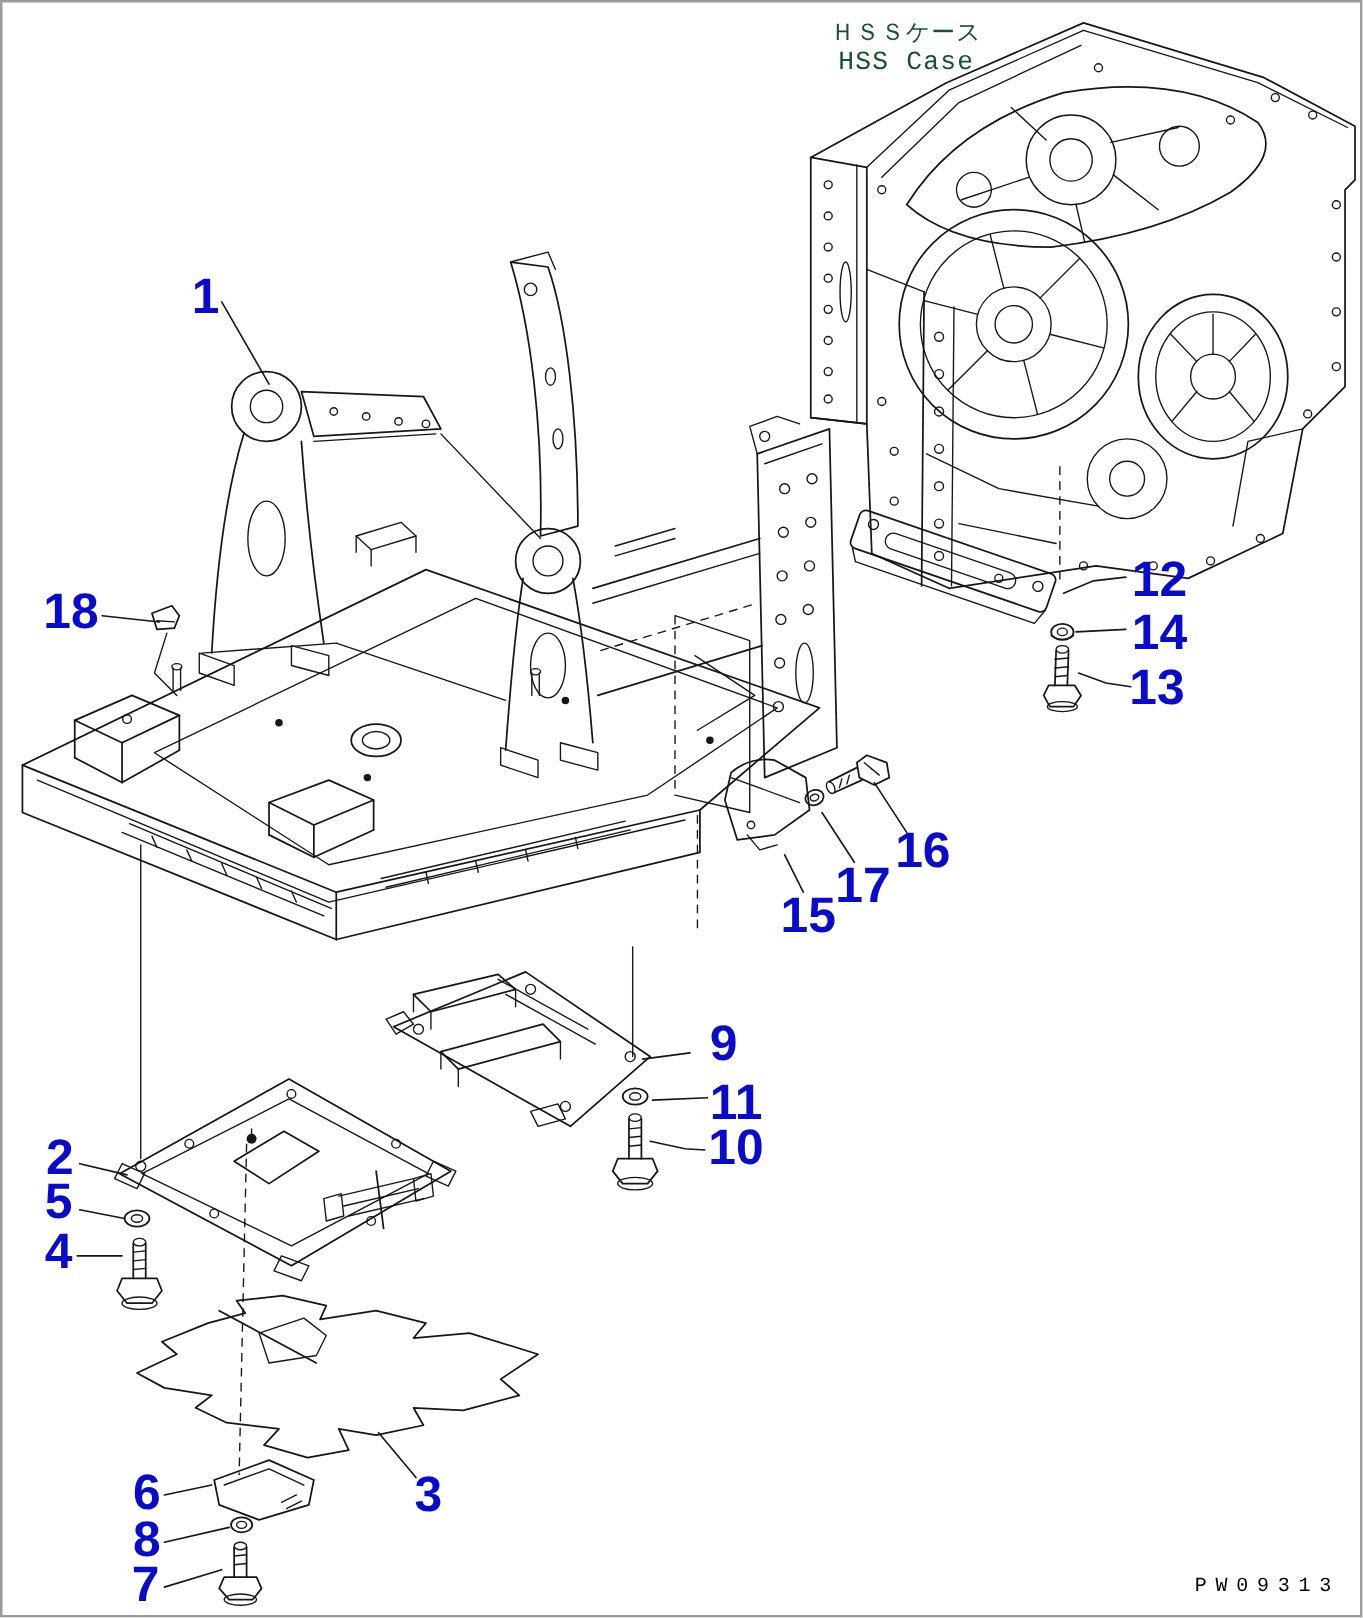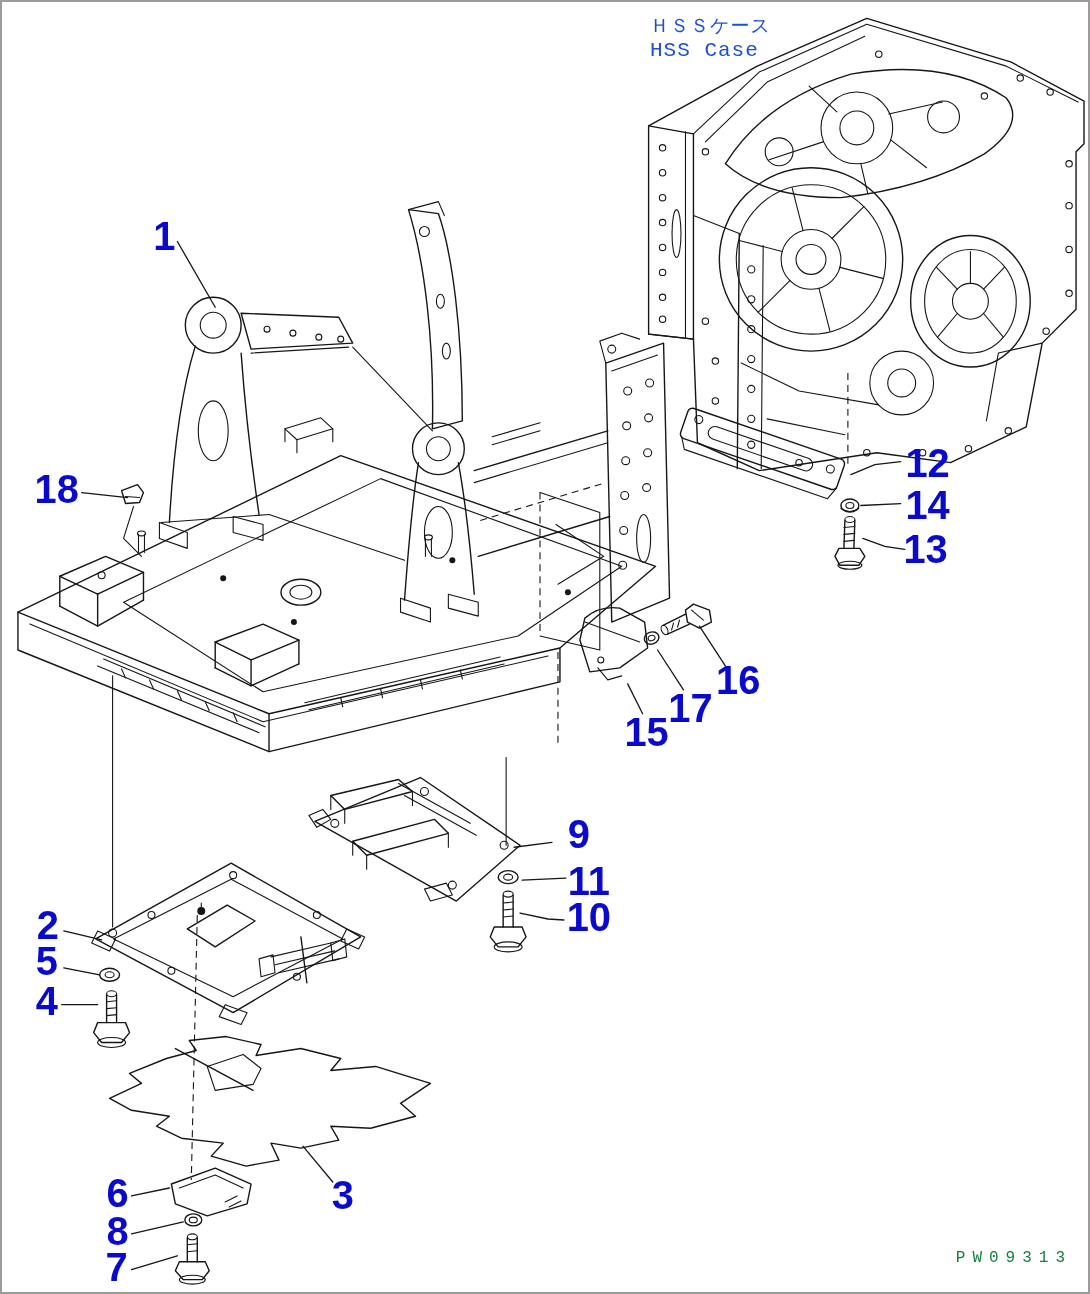--- a/index.html
+++ b/index.html
@@ -8,34 +8,34 @@
     width:1090px;height:1294px;
     background:#ffffff;
     border:2px solid #9b9b9b;
     box-sizing:border-box;
     overflow:hidden;
     font-family:"Liberation Sans",sans-serif;
   }
   .drawing{position:absolute;left:0;top:0;width:100%;height:100%;}
   .title-block{
     position:absolute;left:648px;top:14px;width:150px;
-    color:#1d4ed8;text-align:left;pointer-events:none;
+    color:#14532d;text-align:center;pointer-events:none;
   }
   .title-jp{
     font-family:"Liberation Mono",monospace;
     font-size:19px;line-height:23px;letter-spacing:1px;white-space:nowrap;
   }
   .title-en{
     font-family:"Liberation Mono",monospace;
     font-size:21px;line-height:24px;letter-spacing:1px;font-weight:normal;white-space:nowrap;
   }
   .watermark{
-    position:absolute;right:16px;bottom:25px;
+    position:absolute;right:16px;bottom:14px;
     font-family:"Liberation Mono",monospace;
-    font-size:16px;letter-spacing:7px;color:#15803d;white-space:nowrap;
+    font-size:16px;letter-spacing:7px;color:#000000;white-space:nowrap;
   }
   svg{display:block;}
   .ln{stroke:#161616;fill:none;stroke-width:1.4;stroke-linejoin:round;stroke-linecap:round;}
   .ln2{stroke:#161616;fill:none;stroke-width:1.1;stroke-linejoin:round;stroke-linecap:round;}
   .dash{stroke:#161616;fill:none;stroke-width:1.1;stroke-dasharray:7 5;}
   .leader{stroke:#161616;fill:none;stroke-width:1.3;stroke-linecap:round;}
   .dot{fill:#161616;stroke:none;}
   .callout{
     font-family:"Liberation Sans",sans-serif;
     font-size:40px;font-weight:bold;

